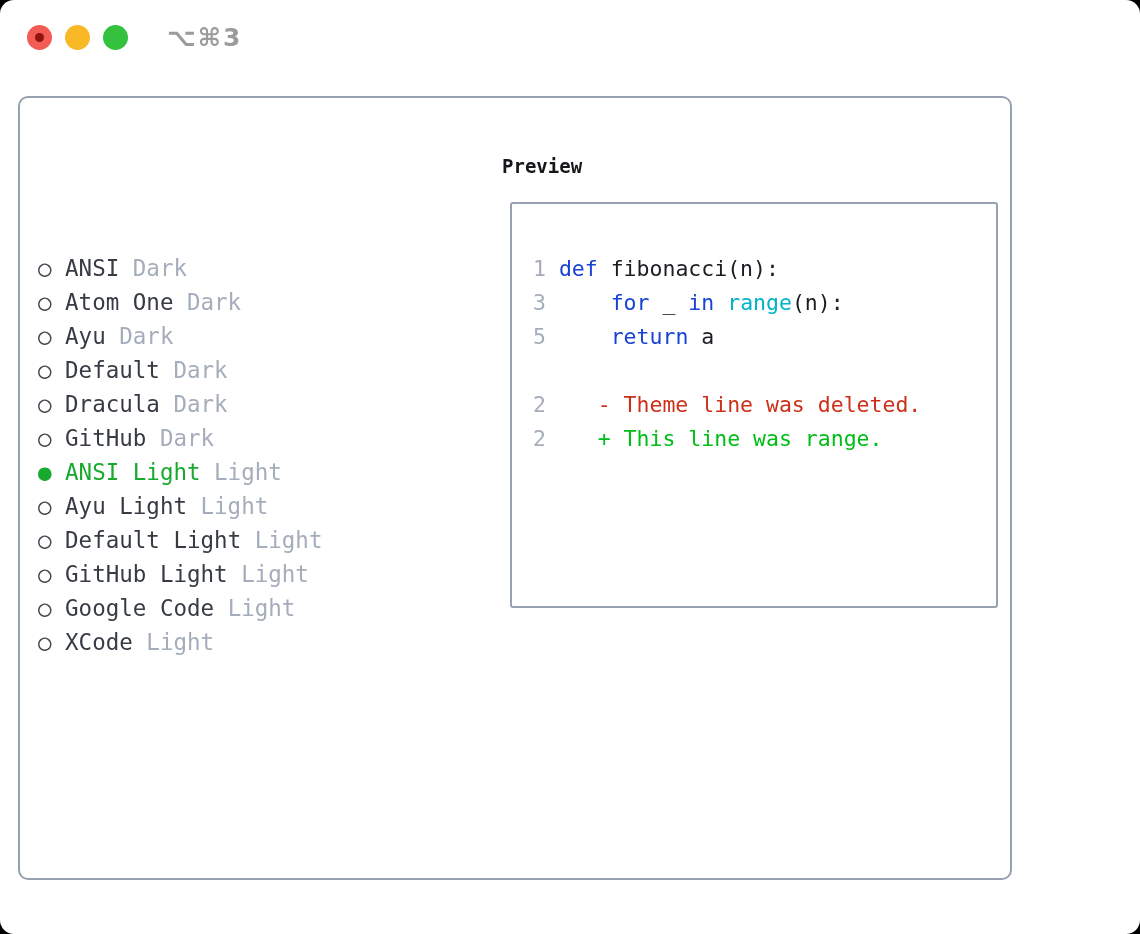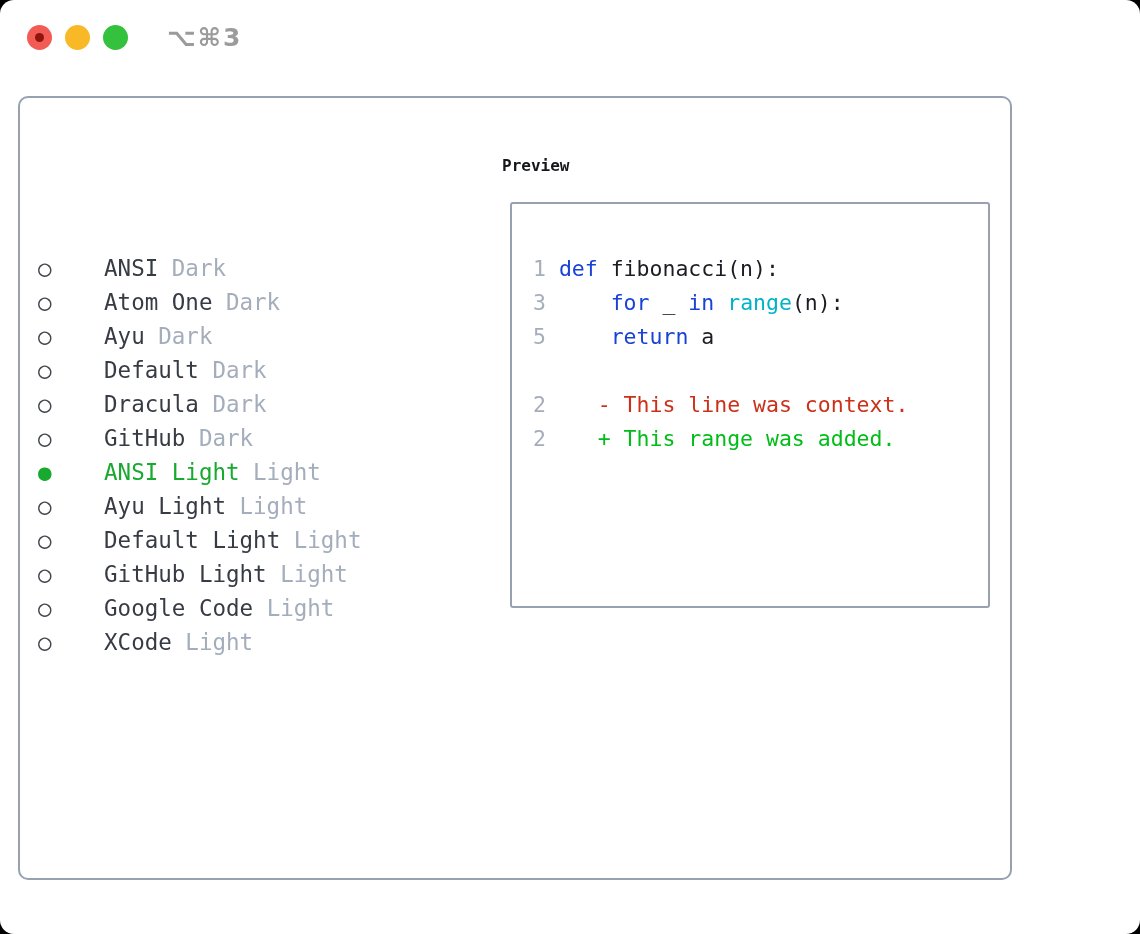--- a/index.html
+++ b/index.html
@@ -66,41 +66,41 @@
   .row .bullet {
     display: inline-block;
     width: 2ch;
     color: var(--radio-gray);
   }
   .row.header {
     font-weight: bold;
     color: var(--text-black);
   }
   .row.header .bullet { color: var(--text-black); }
-  .iname   { color: var(--text-dark); margin-left: 39px; }
+  .iname   { color: var(--text-dark); }
   .variant { color: var(--muted-gray); margin-left: 1ch; margin-top: 16px; }
   .theme-item.selected .bullet,
   .theme-item.selected .iname { color: var(--accent-green); }
   .spacer { height: 34px; }
   
   .preview-label {
     position: absolute;
     left: 482px; top: 51px;
-    font-size: 16px;
+    font-size: 19px;
     line-height: 34px;
     font-weight: bold;
     color: var(--text-black);
   }
   .preview-box {
     position: absolute;
     left: 490px; top: 104px;
     width: 455px; height: 354px;
     border: 2px solid var(--border-gray);
     border-radius: 3px;
-    padding: 48px 0 0 21px;
+    padding: 48px 8px 0 21px;
     background: #ffffff;
     font-size: 21.5px;
     line-height: 34px;
   }
   .pline { white-space: pre; height: 34px; }
   .lnum {
     display: inline-block;
     width: 1ch;
     margin-right: 1ch;
     text-align: right;
@@ -144,19 +144,19 @@
     </div>
 
     <div class="preview-label">Preview</div>
 
     <div class="preview-box">
       <div>
           <div class="pline"><span class="lnum">1</span><span class="tok-keyword">def</span><span class="tok-code"> fibonacci(n):</span></div>
           <div class="pline"><span class="lnum">3</span><span class="tok-code">    </span><span class="tok-keyword">for</span><span class="tok-code"> _ </span><span class="tok-keyword">in</span><span class="tok-code"> </span><span class="tok-builtin">range</span><span class="tok-code">(n):</span></div>
           <div class="pline"><span class="lnum">5</span><span class="tok-code">    </span><span class="tok-keyword">return</span><span class="tok-code"> a</span></div>
           <div class="pline"><span class="lnum"></span></div>
-          <div class="pline"><span class="lnum">2</span><span class="tok-deleted">   - This line was context.</span></div>
-          <div class="pline"><span class="lnum">2</span><span class="tok-added">   + This range was added.</span></div>
+          <div class="pline"><span class="lnum">2</span><span class="tok-deleted">   - Theme line was deleted.</span></div>
+          <div class="pline"><span class="lnum">2</span><span class="tok-added">   + This line was range.</span></div>
         </div>
     </div>
 
   </div>
 </div>
 
 </body></html>

